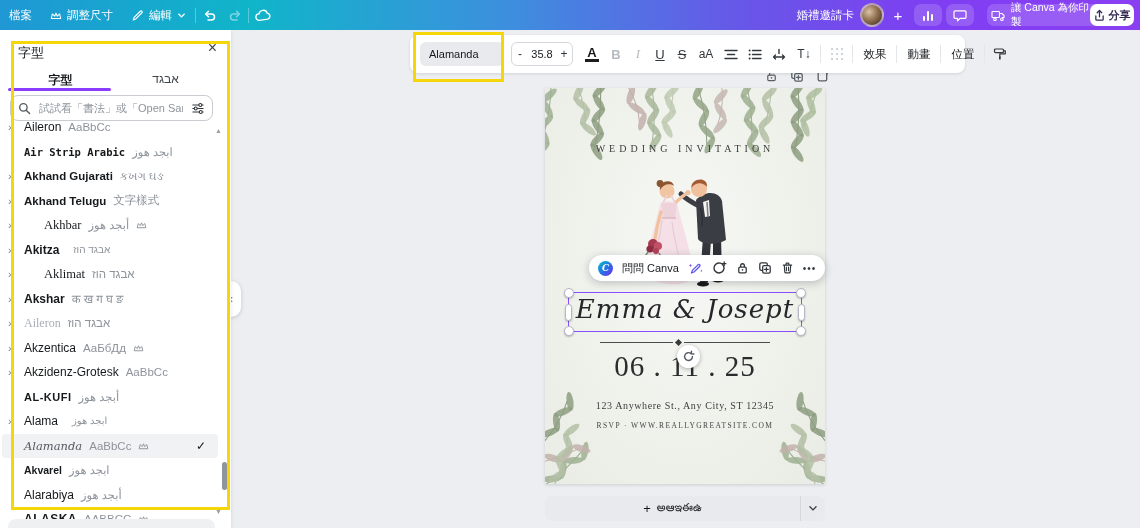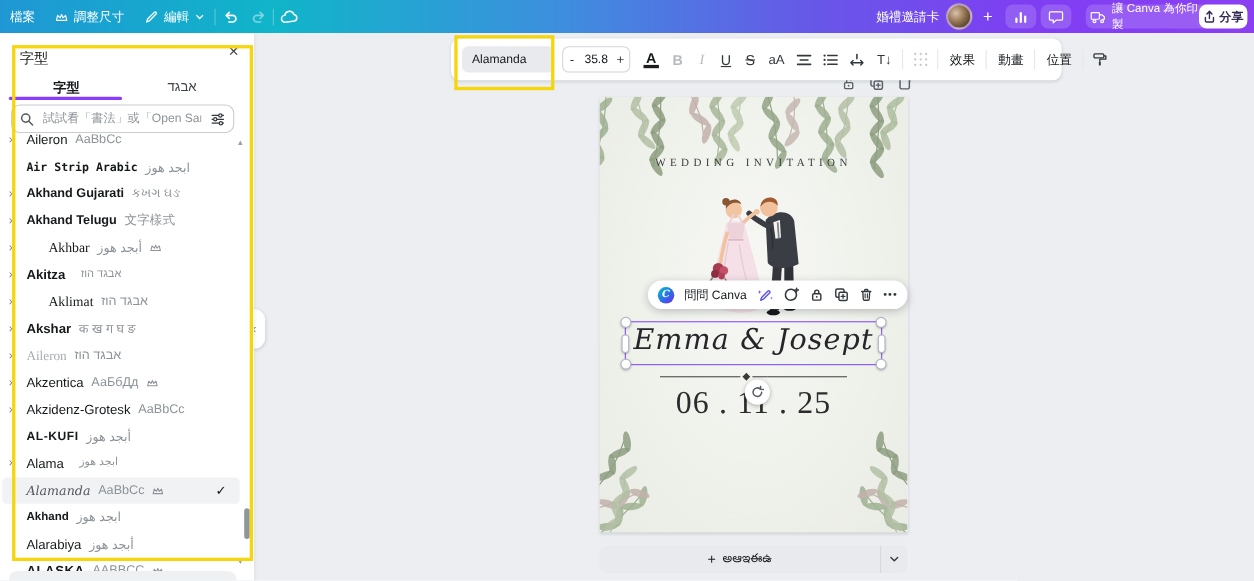--- a/index.html
+++ b/index.html
@@ -382,21 +382,21 @@
             <span class="f-sample">AaBbCc</span>
             <span class="f-crown">
               <svg width="11" height="10" viewBox="0 0 14 12">
                 <path d="M1.5 9.5 L2.8 4.2 L5.5 6.8 L7 3.2 L8.5 6.8 L11.2 4.2 L12.5 9.5 z" fill="none" stroke="#8d939a" stroke-width="1.2" stroke-linejoin="round"></path>
               </svg>
             </span>
             <span class="f-check">✓</span>
           </div>
           <div class="font-row">
             <span class="f-chev"></span>
-            <span class="f-name fs-deco">Akhand</span>
+            <span class="f-name fs-deco">Akvarel</span>
             <span class="f-sample">ابجد هوز</span>
           </div>
           <div class="font-row">
             <span class="f-chev"></span>
             <span class="f-name fs-sans">Alarabiya</span>
             <span class="f-sample">أبجد هوز</span>
           </div>
           <div class="font-row">
             <span class="f-chev"></span>
             <span class="f-name fs-caps">ALASKA</span>
@@ -595,20 +595,22 @@
     </svg>
 
     <div class="inv-divider">
       <span class="line"></span>
         <span class="diamond"></span>
         <span class="line" style="flex:0 0 14px;"></span>
         <span class="line"></span>
     </div>
 
     <div class="inv-date">06 . 11 . 25</div>
+    <div class="inv-addr">123 Anywhere St., Any City, ST 12345</div>
+    <div class="inv-rsvp">RSVP · WWW.REALLYGREATSITE.COM</div>
 
     <div class="selection">
       <div class="inv-names">Emma &amp; Josept</div>
       <div class="handle-dot" style="left:-5px;top:-5px;"></div>
       <div class="handle-dot" style="right:-5px;top:-5px;"></div>
       <div class="handle-dot" style="left:-5px;bottom:-5px;"></div>
       <div class="handle-dot" style="right:-5px;bottom:-5px;"></div>
       <div class="handle-pill" style="left:-4px;top:11px;"></div>
       <div class="handle-pill" style="right:-4px;top:11px;"></div>
     </div>

